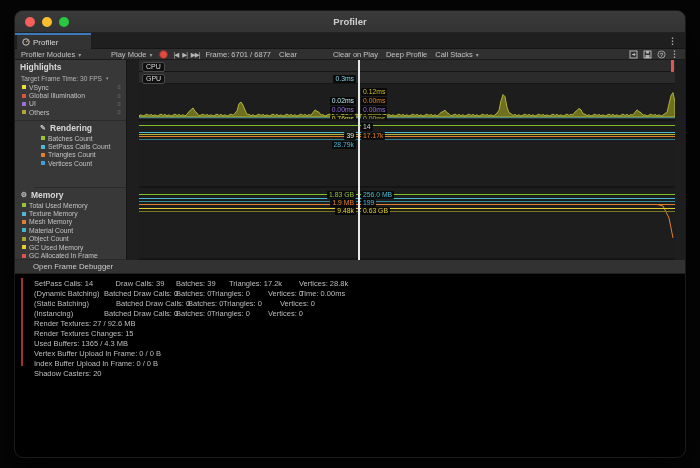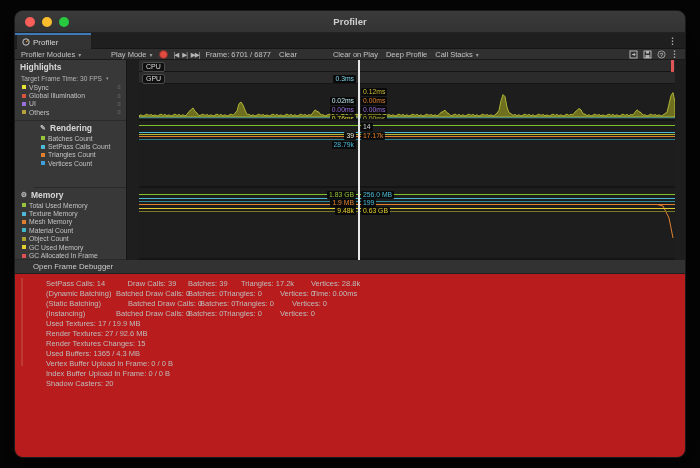--- a/index.html
+++ b/index.html
@@ -46,24 +46,24 @@
            color:#dadada;font-size:7px;line-height:8px;padding:0 3px;}
   .cline{position:absolute;left:0;width:100%;height:1px;}
   .chip{position:absolute;background:rgba(8,8,8,.92);font-size:6.8px;line-height:8px;height:8px;
         padding:0 2px;border-radius:1px;white-space:nowrap;}
   .playhead{position:absolute;top:0;width:2px;background:#e9e9e9;z-index:5;}
   .redbar{position:absolute;background:#e05555;}
   .vscroll{width:8px;flex:none;background:#262626;border-left:1px solid #1a1a1a;position:relative;}
   .vthumb{position:absolute;left:1.5px;width:5px;background:#5b5b5b;border-radius:3px;}
   .pad-right{flex:1;background:#282828;}
   
-  .details{position:relative;height:205px;background:#b91c1c;}
+  .details{position:relative;height:205px;background:#000000;}
   .det-head{height:14px;background:#323232;border-bottom:1px solid #202020;display:flex;align-items:center;
             padding-left:18px;font-size:7.8px;color:#cccccc;}
-  .stats{padding:5px 0 0 19px;font-size:7.5px;color:#bdbdbd;margin-left:12px;}
+  .stats{padding:5px 0 0 19px;font-size:7.5px;color:#bdbdbd;}
   .stat-row{display:flex;height:10px;line-height:10px;white-space:nowrap;}
   .stat-row span{display:inline-block;overflow:visible;}
   .stat-line{height:10px;line-height:10px;white-space:nowrap;}
   .accent{position:absolute;width:2px;background:rgba(190,62,50,.85);}
   svg{display:block;}
 </style>
 </head>
 <body>
 
 <div class="stage">
@@ -300,21 +300,20 @@
             <span style="width: 57px;">Triangles: 0</span>
             <span style="width: 32px;">Vertices: 0</span>
           </div>
           <div class="stat-row">
             <span style="width: 70px;">(Instancing)</span>
             <span style="width: 72px;">Batched Draw Calls: 0</span>
             <span style="width: 35px;">Batches: 0</span>
             <span style="width: 57px;">Triangles: 0</span>
             <span style="width: 32px;">Vertices: 0</span>
           </div>
-          <div class="stat-line">Used Textures: 17 / 19.9 MB</div>
           <div class="stat-line">Render Textures: 27 / 92.6 MB</div>
           <div class="stat-line">Render Textures Changes: 15</div>
           <div class="stat-line">Used Buffers: 1365 / 4.3 MB</div>
           <div class="stat-line">Vertex Buffer Upload In Frame: 0 / 0 B</div>
           <div class="stat-line">Index Buffer Upload In Frame: 0 / 0 B</div>
           <div class="stat-line">Shadow Casters: 20</div>
         </div>
     </div>
 
   </div>

